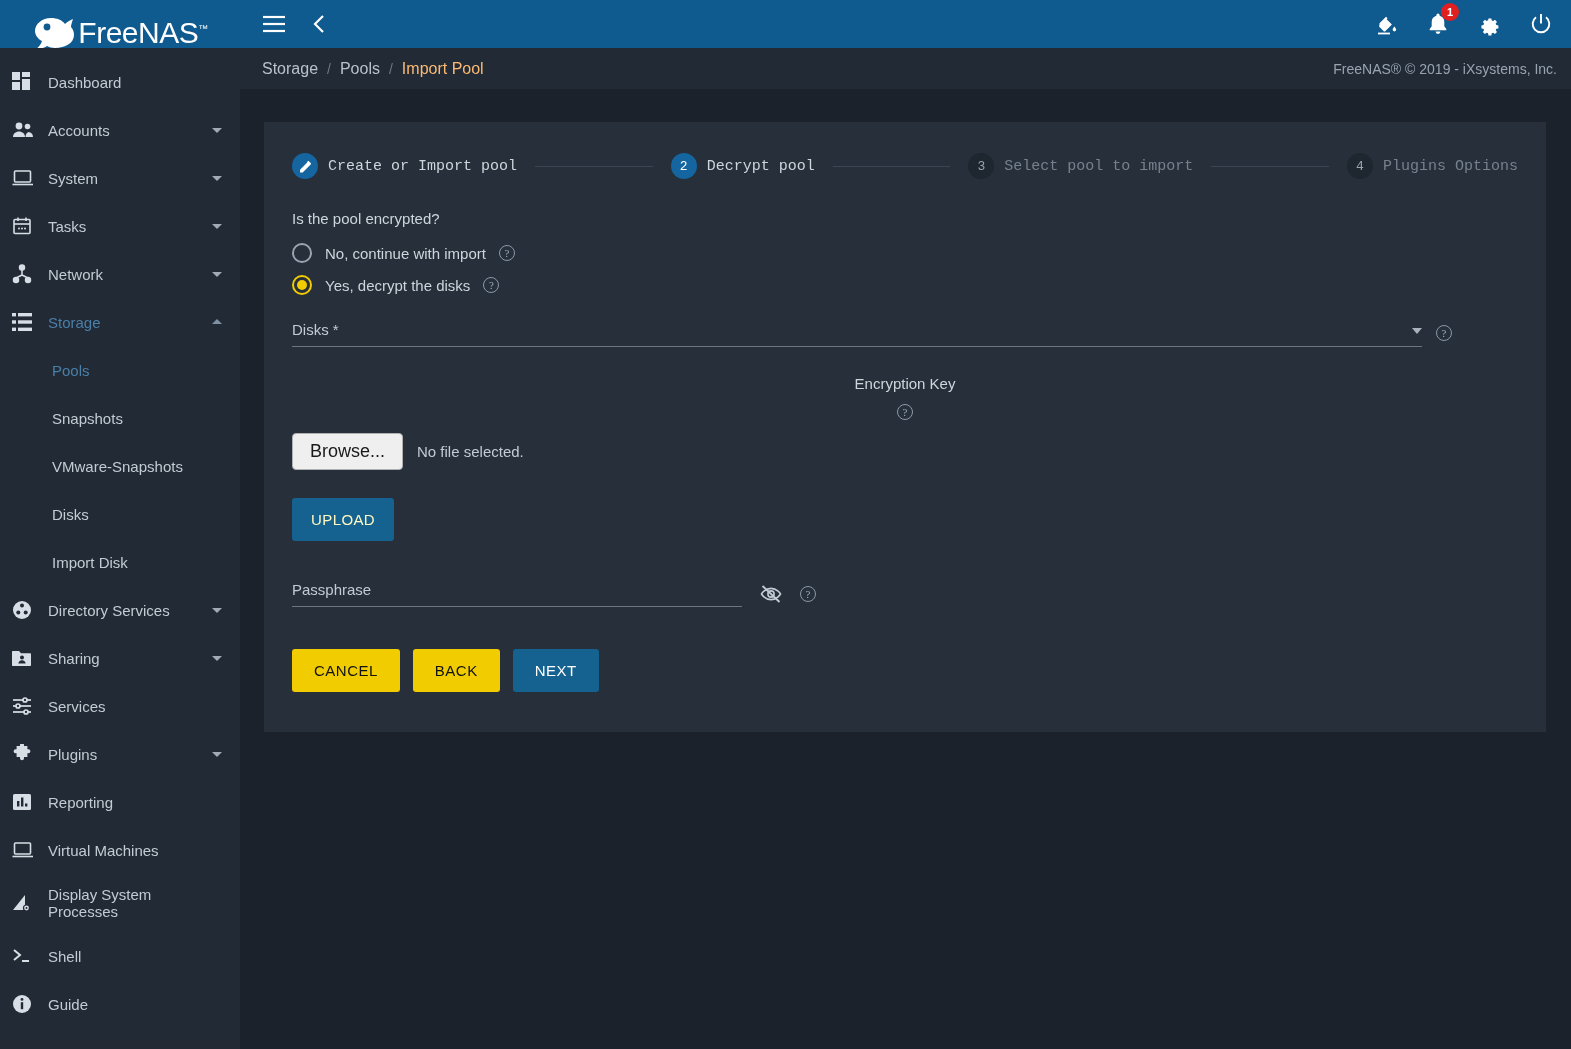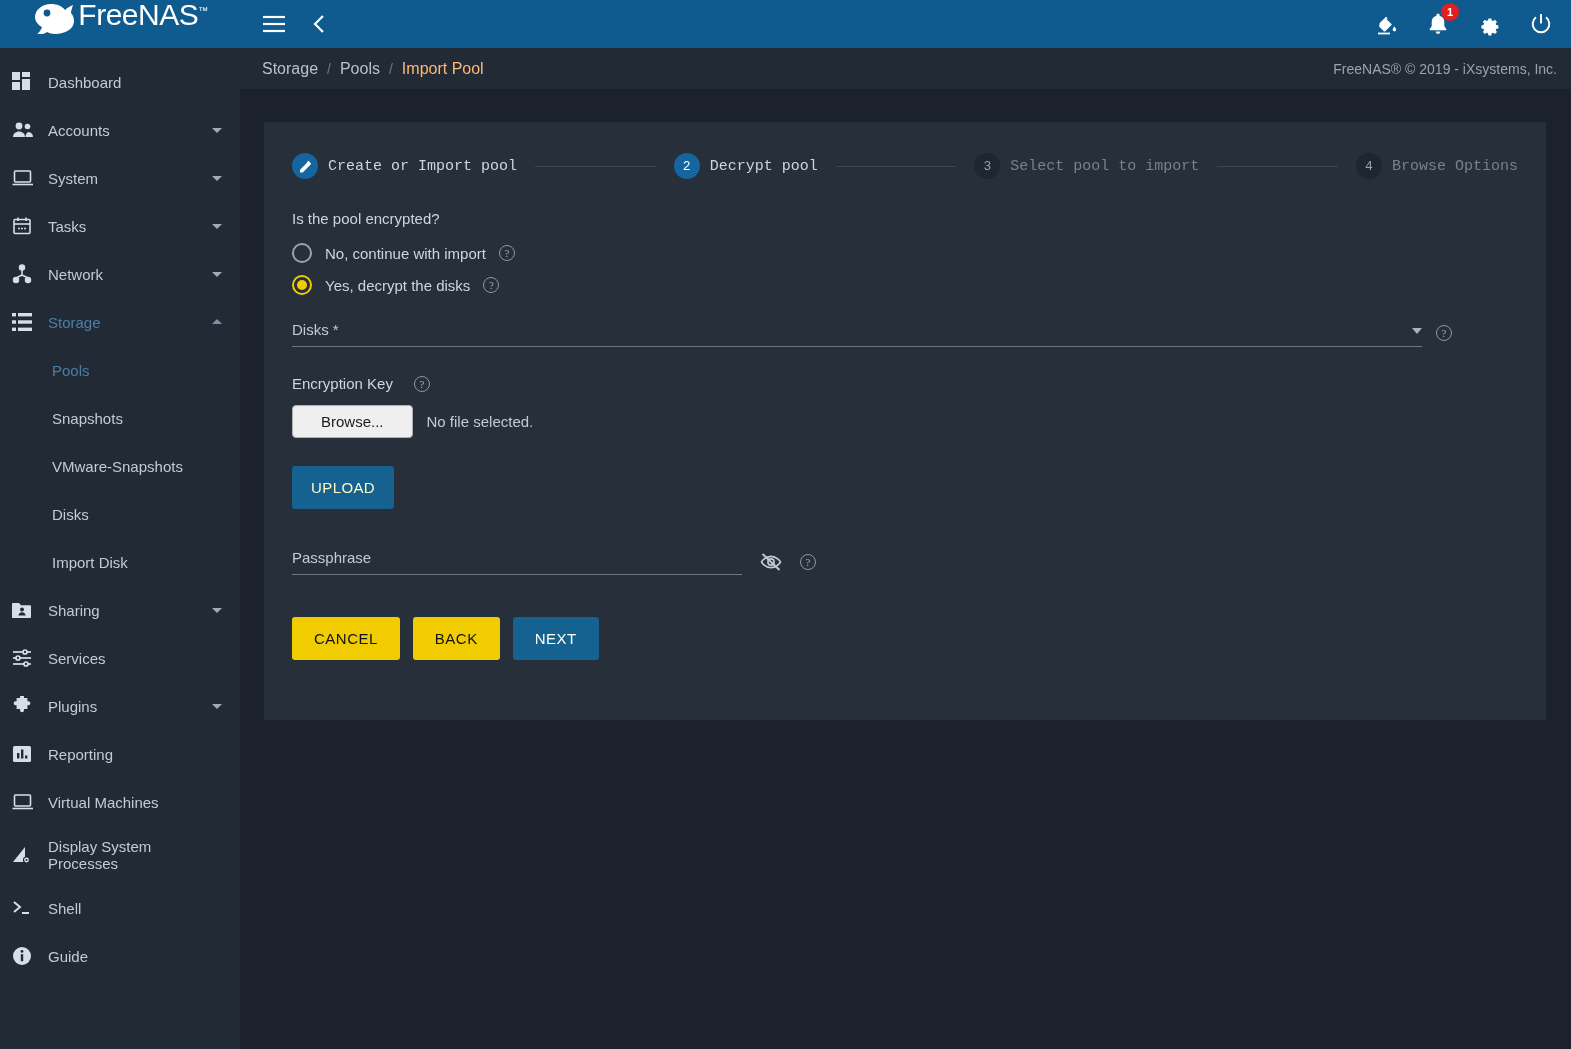--- a/index.html
+++ b/index.html
@@ -13,21 +13,21 @@
 
   
   .sidebar {
     width: 240px; min-width: 240px; height: 1049px;
     background: #222a35;
     overflow: hidden;
     position: relative;
   }
   .brand {
     height: 48px; background: #0f5a8f;
-    display: flex; align-items: flex-start; justify-content: center;
+    display: flex; align-items: flex-end; justify-content: center;
   }
   .brand-logo { width: 46px; height: 34px; }
   .brand-text {
     color: #fff; font-size: 30px; letter-spacing: -0.5px;
     font-weight: 300; position: relative; line-height: 1;
   }
   .brand-tm { font-size: 10px; vertical-align: super; }
 
   .navlist { padding-top: 10px; }
   .nav-item {
@@ -139,25 +139,25 @@
     border-bottom: 1px solid #6b7682;
     padding-bottom: 8px;
     gap: 11px;
   }
   .select-label { color: #c3cbd4; font-size: 15px; flex: 1; }
   .select-caret { width: 0; height: 0; border-left: 5px solid transparent;
     border-right: 5px solid transparent; border-top: 6px solid #a9b3bd;
     margin-bottom: 4px; cursor: pointer; }
 
   .enc-key { margin-top: 28px; }
-  .enc-key-head { display: flex; align-items: flex-end; gap: 21px; color: #ced5dc; font-size: 15px; }
+  .enc-key-head { display: flex; align-items: center; gap: 12px; color: #ced5dc; font-size: 15px; flex-direction: column; }
   .file-row { display: flex; align-items: center; gap: 14px; margin-top: 13px; }
   .browse-btn {
     background: #efefef; border: 1px solid #b0b0b0; border-radius: 4px;
-    color: #1a1a1a; font-size: 15px; padding: 7px 28px; cursor: pointer;
+    color: #1a1a1a; font-size: 18px; padding: 7px 17px; cursor: pointer;
     font-family: "Liberation Sans", sans-serif;
   }
   .file-status { color: #c3cbd4; font-size: 15px; }
 
   .upload-btn {
     margin-top: 28px;
     background: #15618f; color: #fef9c3;
     border: none; border-radius: 3px;
     font-size: 15px; letter-spacing: .4px;
     padding: 13px 19px; cursor: pointer;
@@ -315,20 +315,36 @@
       <div class="nav-sub">
         <span>VMware-Snapshots</span>
       </div>
       <div class="nav-sub">
         <span>Disks</span>
       </div>
       <div class="nav-sub">
         <span>Import Disk</span>
       </div>
 
+      <div class="nav-item">
+        <span class="ico">
+          <svg width="20" height="20" viewBox="0 0 20 20">
+              <circle cx="10" cy="10" r="9" fill="#d8dee5"></circle>
+              <circle cx="10" cy="5.6" r="2" fill="#222a35"></circle>
+              <circle cx="6.3" cy="12.4" r="2" fill="#222a35"></circle>
+              <circle cx="13.7" cy="12.4" r="2" fill="#222a35"></circle>
+            </svg>
+        </span>
+        <span class="lbl">Directory Services</span>
+        <span class="caret">
+          <svg width="14" height="14" viewBox="0 0 14 14" fill="#b9c2cc">
+              <path d="M2 5l5 5 5-5z"></path>
+            </svg>
+        </span>
+      </div>
 
       <div class="nav-item">
         <span class="ico">
           <svg width="20" height="18" viewBox="0 0 20 18" fill="#d8dee5">
               <path d="M1 2h6l2 2.2h9c.6 0 1 .5 1 1.1V16c0 .6-.4 1-1 1H1c-.6 0-1-.4-1-1V3c0-.6.4-1 1-1z"></path>
               <circle cx="10" cy="8.6" r="2" fill="#222a35"></circle>
               <path d="M6.4 14.6c0-2 1.6-3.4 3.6-3.4s3.6 1.4 3.6 3.4z" fill="#222a35"></path>
             </svg>
         </span>
         <span class="lbl">Sharing</span>
@@ -502,21 +518,21 @@
             <span class="step-label">Decrypt pool</span>
           </div>
           <div class="step-line"></div>
           <div class="step">
             <span class="step-circle idle">3</span>
             <span class="step-label dim">Select pool to import</span>
           </div>
           <div class="step-line"></div>
           <div class="step">
             <span class="step-circle idle">4</span>
-            <span class="step-label dim">Browse Options</span>
+            <span class="step-label dim">Plugins Options</span>
           </div>
         </div>
 
         <div class="form">
 
           <div class="q-label">Is the pool encrypted?</div>
 
           <div class="radio-row">
             <span class="radio"></span>
             <span class="radio-label">No, continue with import</span>

